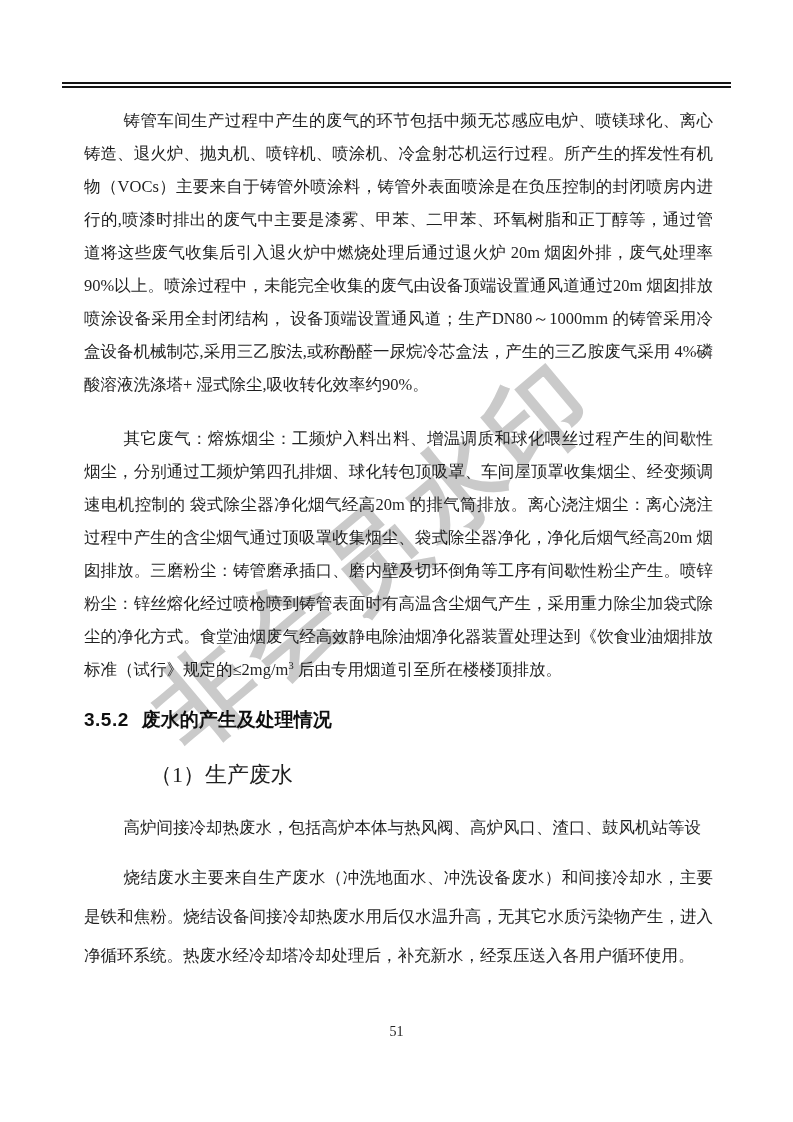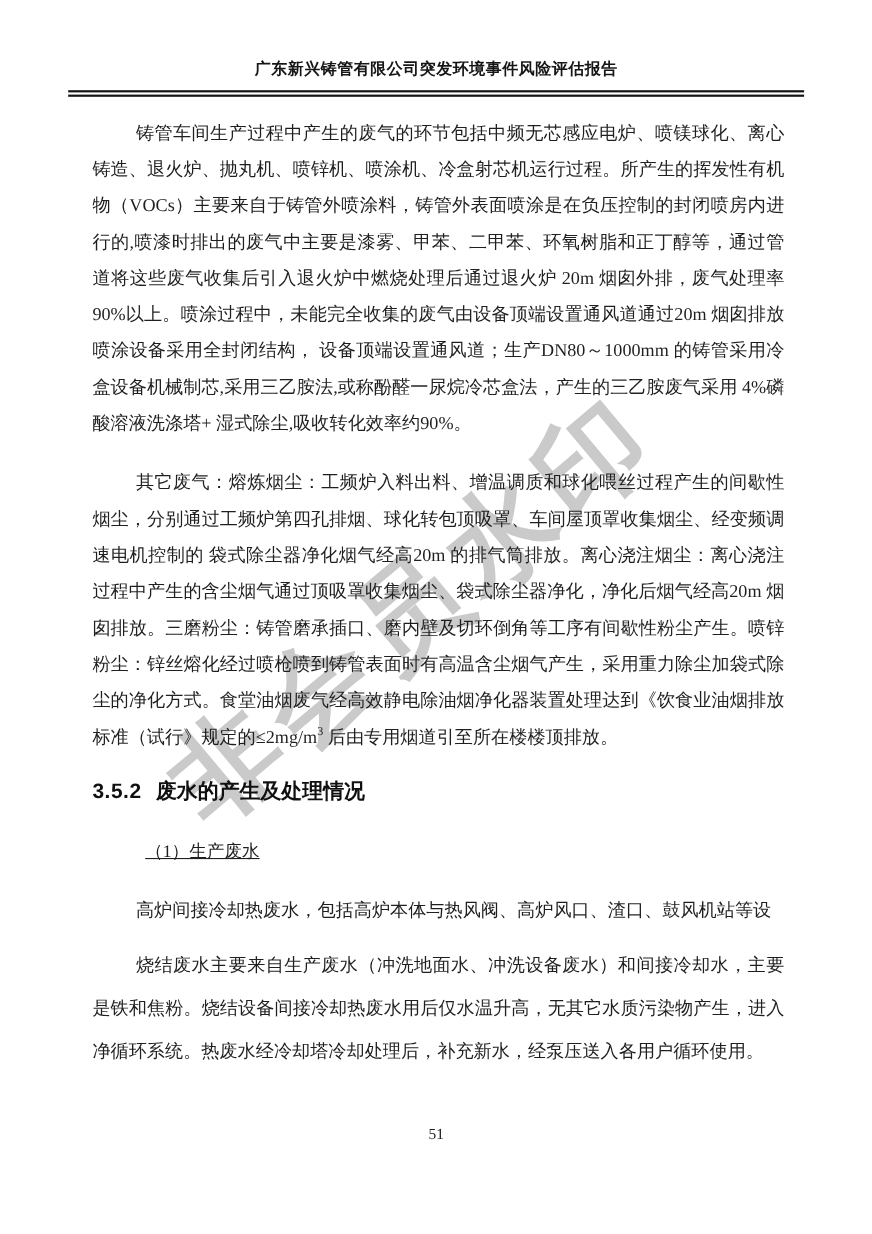--- a/index.html
+++ b/index.html
@@ -58,25 +58,24 @@
   .section-heading {
     font-family: "Liberation Sans", "DejaVu Sans", sans-serif;
     font-size: 19px;
     font-weight: bold;
     color: #101010;
     margin: 6px 0 0;
     line-height: 26px;
   }
   .h-num { margin-right: 13px; letter-spacing: 0.5px; }
   .subitem {
-    font-size: 16px;
+    font-size: 22px;
     text-indent: 3em;
     margin: 30px 0 0;
     line-height: 24px;
-    text-decoration: underline;
   }
   sup { font-size: 11px; line-height: 0; }
   .watermark {
     position: absolute;
     left: 103px;
     top: 488px;
     width: 560px;
     height: 118px;
     line-height: 118px;
     font-size: 98px;
@@ -98,21 +97,20 @@
     font-size: 14px;
     color: #222222;
     z-index: 2;
   }
 </style>
 </head>
 <body>
 
 <div class="page">
   <div class="watermark" style="color: rgb(202, 202, 202);">非会员水印</div>
-  <div class="header-title">广东新兴铸管有限公司突发环境事件风险评估报告</div>
   <div class="header-rule"></div>
   <div class="content" id="document-body">
       <p class="para">铸管车间生产过程中产生的废气的环节包括中频无芯感应电炉、喷镁球化、离心铸造、退火炉、抛丸机、喷锌机、喷涂机、冷盒射芯机运行过程。所产生的挥发性有机物（VOCs）主要来自于铸管外喷涂料，铸管外表面喷涂是在负压控制的封闭喷房内进行的,喷漆时排出的废气中主要是漆雾、甲苯、二甲苯、环氧树脂和正丁醇等，通过管道将这些废气收集后引入退火炉中燃烧处理后通过退火炉 20m 烟囱外排，废气处理率 90%以上。喷涂过程中，未能完全收集的废气由设备顶端设置通风道通过20m 烟囱排放喷涂设备采用全封闭结构， 设备顶端设置通风道；生产DN80～1000mm 的铸管采用冷盒设备机械制芯,采用三乙胺法,或称酚醛一尿烷冷芯盒法，产生的三乙胺废气采用 4%磷酸溶液洗涤塔+ 湿式除尘,吸收转化效率约90%。</p>
       <p class="para">其它废气：熔炼烟尘：工频炉入料出料、增温调质和球化喂丝过程产生的间歇性烟尘，分别通过工频炉第四孔排烟、球化转包顶吸罩、车间屋顶罩收集烟尘、经变频调速电机控制的 袋式除尘器净化烟气经高20m 的排气筒排放。离心浇注烟尘：离心浇注过程中产生的含尘烟气通过顶吸罩收集烟尘、袋式除尘器净化，净化后烟气经高20m 烟囱排放。三磨粉尘：铸管磨承插口、磨内壁及切环倒角等工序有间歇性粉尘产生。喷锌粉尘：锌丝熔化经过喷枪喷到铸管表面时有高温含尘烟气产生，采用重力除尘加袋式除尘的净化方式。食堂油烟废气经高效静电除油烟净化器装置处理达到《饮食业油烟排放标准（试行》规定的≤2mg/m<sup>3</sup> 后由专用烟道引至所在楼楼顶排放。</p>
       <h2 class="section-heading"><span class="h-num">3.5.2</span><span>废水的产生及处理情况</span></h2>
       <p class="subitem">（1）生产废水</p>
       <p class="para wide">高炉间接冷却热废水，包括高炉本体与热风阀、高炉风口、渣口、鼓风机站等设</p>
       <p class="para wide">烧结废水主要来自生产废水（冲洗地面水、冲洗设备废水）和间接冷却水，主要是铁和焦粉。烧结设备间接冷却热废水用后仅水温升高，无其它水质污染物产生，进入净循环系统。热废水经冷却塔冷却处理后，补充新水，经泵压送入各用户循环使用。</p>
     </div>
   <div class="footer">

